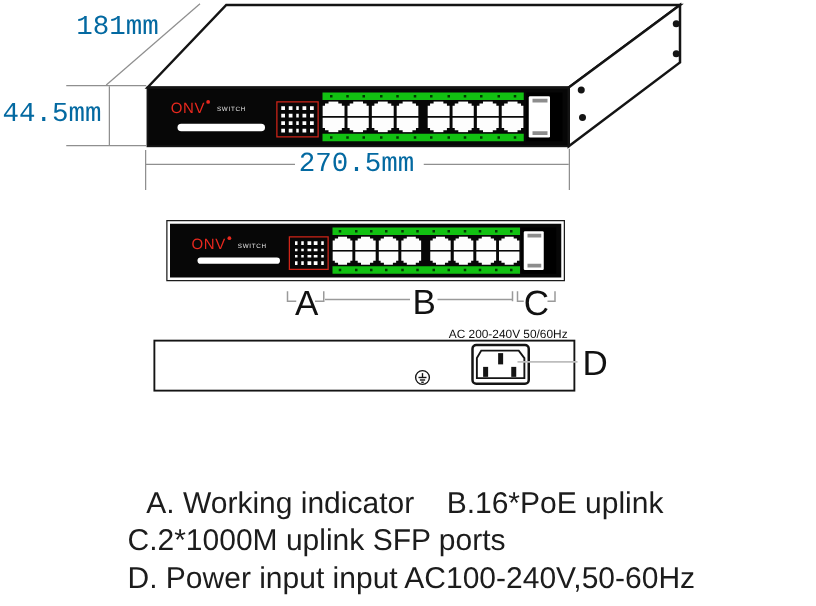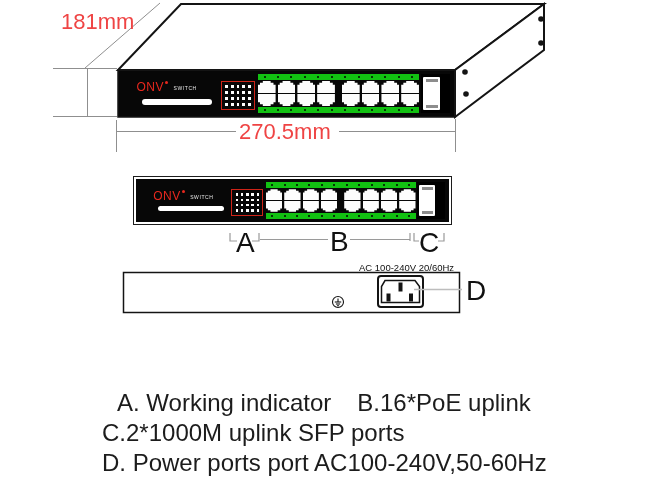--- a/index.html
+++ b/index.html
@@ -3,21 +3,21 @@
 <meta charset="utf-8">
 <style>
   html,body{margin:0;padding:0;background:#ffffff;}
   .canvas{
     position:relative;width:653px;height:485px;background:#fff;overflow:hidden;
     font-family:"Liberation Sans", sans-serif;
   }
   .overlay{position:absolute;left:0;top:0;z-index:5;pointer-events:none;}
 
   
-  .dim-label{position:absolute;z-index:6;color:#ef4444;font-size:22px;}
+  .dim-label{position:absolute;z-index:6;color:#0369a1;font-size:22px;font-family:Liberation Mono, monospace;}
   .callout{position:absolute;z-index:6;color:#111;font-size:28px;}
 
   
   .panel{position:absolute;background:#070707;z-index:2;}
   .panel-top{left:118px;top:70px;width:337px;height:47px;}
   .panel-frame{position:absolute;left:133px;top:176px;width:319px;height:49px;
     border:1px solid #1c1c1c;background:#fff;box-sizing:border-box;z-index:2;padding:2px;}
   .panel-front{position:relative;width:100%;height:100%;background:#070707;}
   .p-inner{position:absolute;inset:0;}
 
@@ -294,31 +294,32 @@
       <path d="M 8,5.5 L 38,5.5 L 42.5,11.5 L 42.5,27.5 L 4.5,27.5 L 4.5,11.5 Z" fill="#ffffff" stroke="#141414" stroke-width="1.5"></path>
       <rect x="21.5" y="7.5" width="4" height="9" fill="#141414"></rect>
       <rect x="9.5" y="18.5" width="4" height="8" fill="#141414"></rect>
       <rect x="32" y="18.5" width="4" height="8" fill="#141414"></rect>
     </g>
 
     <line x1="414" y1="289.5" x2="462" y2="289.5" stroke="#bdbdbd" stroke-width="1.5"></line>
   </svg>
 
   <div class="dim-label" style="left:61px;top:9px;">181mm</div>
+  <div class="dim-label" style="left:2px;top:79px;">44.5mm</div>
   <div class="dim-label" style="left:239px;top:119px;text-align:center;">270.5mm</div>
 
   <div class="callout" style="left:236px;top:227px;">A</div>
   <div class="callout" style="left:330px;top:226px;">B</div>
   <div class="callout" style="left:419px;top:227px;">C</div>
   <div class="callout" style="left:466px;top:275px;">D</div>
 
-  <div class="ac-text">AC 100-240V 20/60Hz</div>
+  <div class="ac-text">AC 200-240V 50/60Hz</div>
 
   <div class="legend">
     <div class="l1">
       <span>A. Working indicator</span>
       <span>B.16*PoE uplink</span>
     </div>
     <div>C.2*1000M uplink SFP ports</div>
-    <div>D. Power ports port AC100-240V,50-60Hz</div>
+    <div>D. Power input input AC100-240V,50-60Hz</div>
   </div>
 
 </div>
 
 </body></html>

